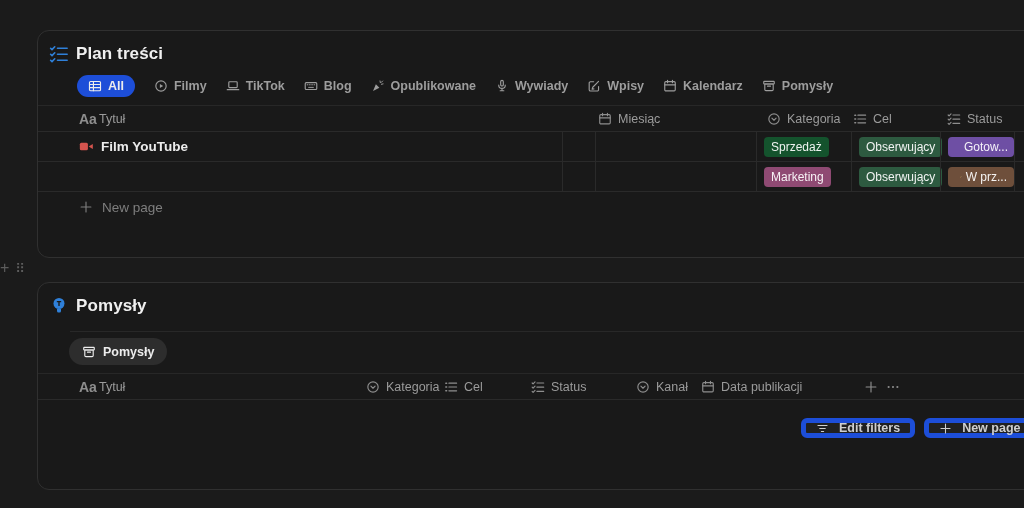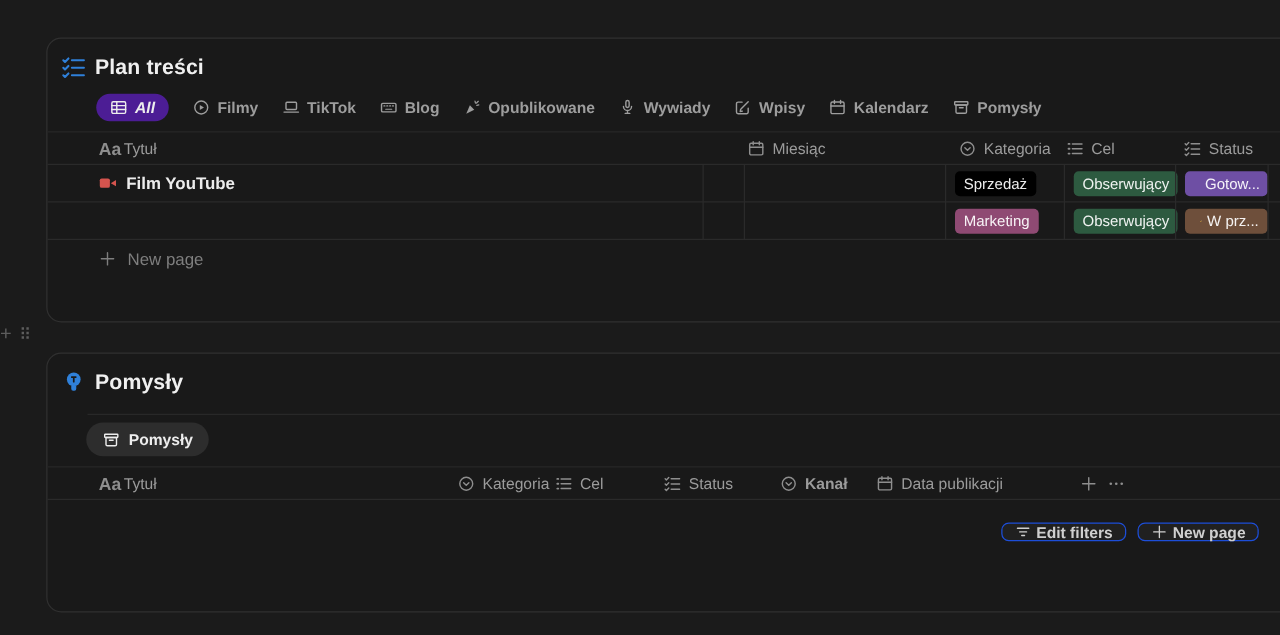--- a/index.html
+++ b/index.html
@@ -19,34 +19,34 @@
   .c1 { top:30px; height:228px; }
   .c2 { top:282px; height:208px; }
 
   .title-row { position:absolute; left:11px; top:13px; display:flex; align-items:center; gap:7px; }
   .title-icon { width:20px; height:20px; display:inline-flex; }
   .title-icon svg { width:100%; height:100%; }
   h2 { font-size:17px; font-weight:700; color:#f0f0f0; letter-spacing:.1px; }
 
   .tabs { position:absolute; left:39px; top:41px; height:27px; display:flex; align-items:center; gap:19px; }
   .tab { display:flex; align-items:center; gap:6px; color:#9d9d9d; font-size:12.5px; font-weight:600; cursor:pointer; white-space:nowrap; }
-  .tab.active { background:#4c1d95; color:#ededed; border-radius:14px; padding:4px 11px;font-style:italic; }
+  .tab.active { background:#1d4ed8; color:#ededed; border-radius:14px; padding:4px 11px; }
   .icon { display:inline-flex; width:14px; height:14px; }
   .icon svg { width:100%; height:100%; }
   .aa-txt { font-size:14px; font-weight:700; letter-spacing:0; line-height:14px; }
 
   .thead { position:absolute; left:0; right:0; height:27px; border-top:1px solid #272727; border-bottom:1px solid #2a2a2a; }
   .thead1 { top:74px; } .thead2 { top:90px; }
   .th { position:absolute; top:0; height:100%; display:flex; align-items:center; gap:6px; color:#9b9b9b; font-size:12.5px; white-space:nowrap; cursor:pointer; }
   .th .icon { width:14px; height:14px; opacity:.9; }
 
   
   .s1-c0{left:41px;} .s1-c1{left:560px;} .s1-c2{left:729px;} .s1-c3{left:815px;} .s1-c4{left:909px;}
   
-  .s2-c0{left:41px;} .s2-c1{left:328px;} .s2-c2{left:406px;} .s2-c3{left:493px;} .s2-c4{left:586px;font-weight:bold;} .s2-c5{left:663px;} .s2-c6{left:826px;} .s2-c7{left:848px;}
+  .s2-c0{left:41px;} .s2-c1{left:328px;} .s2-c2{left:406px;} .s2-c3{left:493px;} .s2-c4{left:598px;} .s2-c5{left:663px;} .s2-c6{left:826px;} .s2-c7{left:848px;}
 
   .trow { position:absolute; left:0; right:0; height:30px; border-bottom:1px solid #2a2a2a; cursor:pointer; }
   .r1 { top:101px; } .r2 { top:131px; }
   .row-title { position:absolute; left:41px; top:0; height:100%; display:flex; align-items:center; gap:7px; font-size:13.5px; font-weight:700; color:#ececec; white-space:nowrap;justify-content:flex-end; }
   .row-title .icon { width:15px; height:15px; }
 
   .chip { position:absolute; top:5px; height:20px; display:inline-flex; align-items:center; gap:4px; padding:0 7px; border-radius:4px; font-size:12px; color:rgba(255,255,255,.93); white-space:nowrap; cursor:pointer; }
   .chip .icon { width:12px; height:12px; }
   .p-kat{left:726px;} .p-cel{left:821px;} .p-stat{left:910px; max-width:66px; overflow:hidden;padding-left:12px;}
 
@@ -55,22 +55,22 @@
   .v0{left:524px;} .v1{left:557px;} .v2{left:718px;} .v3{left:813px;} .v4{left:902px;} .v5{left:976px;}
 
   .newpage { position:absolute; top:161px; height:30px; left:41px; right:0; display:flex; align-items:center; gap:9px; color:#7e7e7e; font-size:13.5px; cursor:pointer; }
   .newpage .icon { width:14px; height:14px; }
 
   .title-divider { position:absolute; top:48px; left:32px; right:0; border-top:1px solid #282828; }
   .pill-solo { position:absolute; left:31px; top:55px; height:27px; display:flex; align-items:center; gap:7px;
     background:#2d2d2d; border-radius:14px; padding:0 13px; color:#ededed; font-size:12.5px; font-weight:700; cursor:pointer; }
 
   .btn-row { position:absolute; top:135px; left:763px; display:flex; gap:9px; }
-  .btn { display:flex; align-items:center; gap:4px; height:15px; padding:0 10px;
-    border:1px solid #1d4ed8; border-radius:6px; background:rgba(255,255,255,.03);
+  .btn { display:flex; align-items:center; gap:10px; height:20px; padding:0 10px;
+    border:5px solid #1d4ed8; border-radius:6px; background:rgba(255,255,255,.03);
     color:#cfcfcf; font-size:12.5px; font-weight:600; cursor:pointer; white-space:nowrap; }
   .btn .icon { width:13px; height:13px; }
 
   .margin-controls { position:absolute; left:0; top:260px; display:flex; align-items:center; gap:6px; color:#5d5d5d; }
   .mc-plus { font-size:16px; line-height:16px; cursor:pointer; }
   .mc-drag { font-size:13px; letter-spacing:-1px; cursor:grab; }
 
   .blue { color:#2f80d9; }
 </style>
 </head>
@@ -233,21 +233,21 @@
   <div class="trow r1">
     <div class="row-title">
       <span class="icon" style="color:#d5544e">
           <svg viewBox="0 0 16 16" fill="none" stroke="currentColor" stroke-width="1.3" stroke-linecap="round" stroke-linejoin="round">
             <rect x="0.9" y="4" width="8.6" height="8" rx="1.6" fill="currentColor" stroke="none"></rect>
             <path d="M10.3 8l4.4-2.7v5.4z" fill="currentColor" stroke="none"></path>
           </svg>
         </span>
       <span>Film YouTube</span>
     </div>
-    <span class="chip p-kat" style="background-color: #000000;">
+    <span class="chip p-kat" style="background-color: #14532d;">
       <span>Sprzedaż</span>
     </span>
     <span class="chip p-cel" style="background-color: rgb(45, 90, 64);">
       <span>Obserwujący</span>
     </span>
     <span class="chip p-stat" style="background-color: rgb(110, 79, 164);">
       <span class="icon">
           <svg viewBox="0 0 16 16">
             <path d="M2.2 6.8h2.2v6.2H2.2z M5.4 13V7.2l2.3-4.5c.9 0 1.5.9 1.3 1.8L8.6 6.1h3.6c.9 0 1.5.8 1.3 1.7l-1 4.1c-.2.7-.8 1.1-1.5 1.1H5.4z" fill="#e2b23f"></path>
           </svg>

